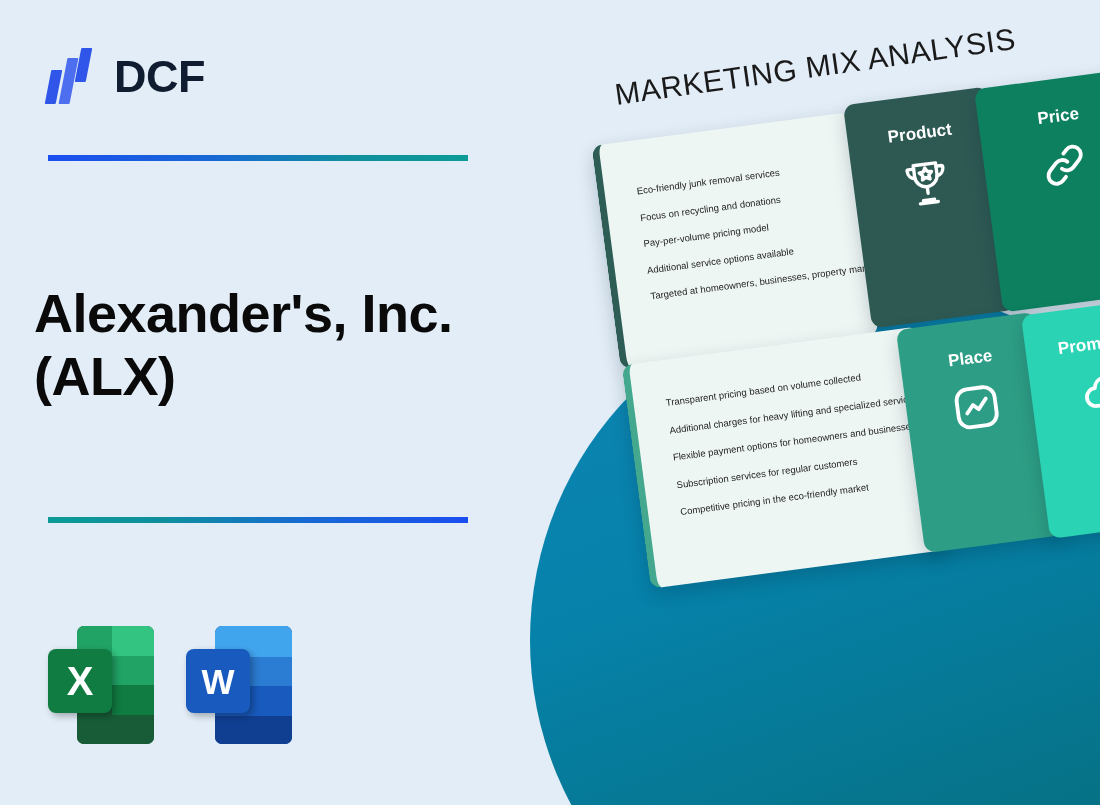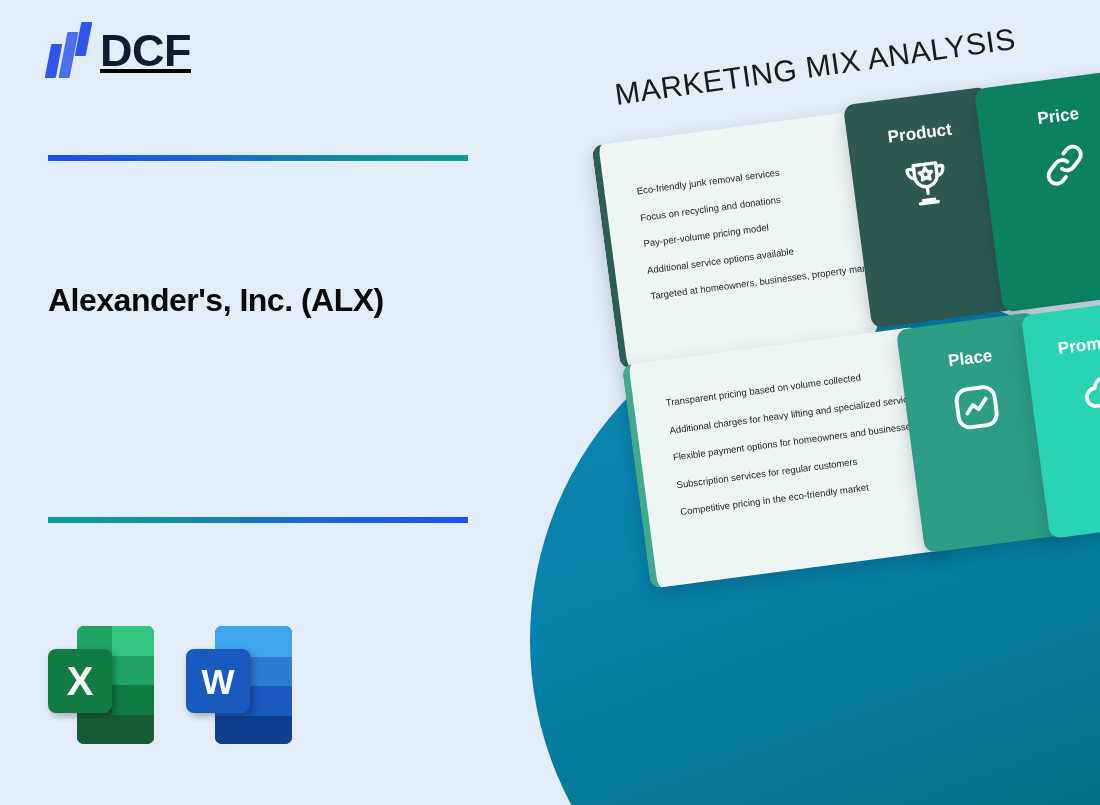--- a/index.html
+++ b/index.html
@@ -20,22 +20,22 @@
   #left-panel {
     position: absolute;
     left: 0; top: 0;
     width: 560px; height: 805px;
     z-index: 40;
   }
 
   
   #logo-block {
     position: absolute;
-    left: 46px; top: 22px;
-    display: flex; align-items: center;  text-decoration: underline;
+    left: 46px; top: 48px;
+    display: flex; align-items: center; gap: 14px;
   }
   #logo-mark {
     position: relative;
     width: 54px; height: 56px;
   }
   #logo-mark .bar {
     position: absolute;
     transform: skewX(-11deg);
     border-radius: 1px;
   }
@@ -62,23 +62,23 @@
     background: linear-gradient(90deg, #1b4ef0 0%, #1769d4 40%, #0f8f9e 72%, #0c9b96 100%);
   }
   #divider-bottom {
     top: 517px;
     background: linear-gradient(90deg, #0c9b96 0%, #0f8f9e 28%, #1769d4 62%, #1b4ef0 100%);
   }
 
   
   #page-title {
     position: absolute;
-    left: 48px; top: 282px;
+    left: 34px; top: 282px;
     width: 470px;
-    font-size: 32px;
+    font-size: 54px;
     font-weight: bold;
     line-height: 1.17;
     color: #0a0a0a;
     letter-spacing: -0.5px;
   }
 
   
   #office-icons {
     position: absolute;
     left: 48px; top: 618px;

